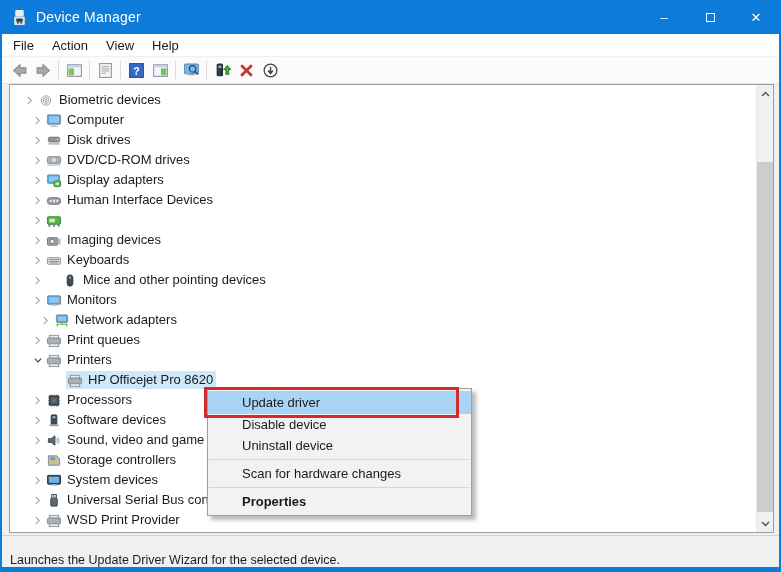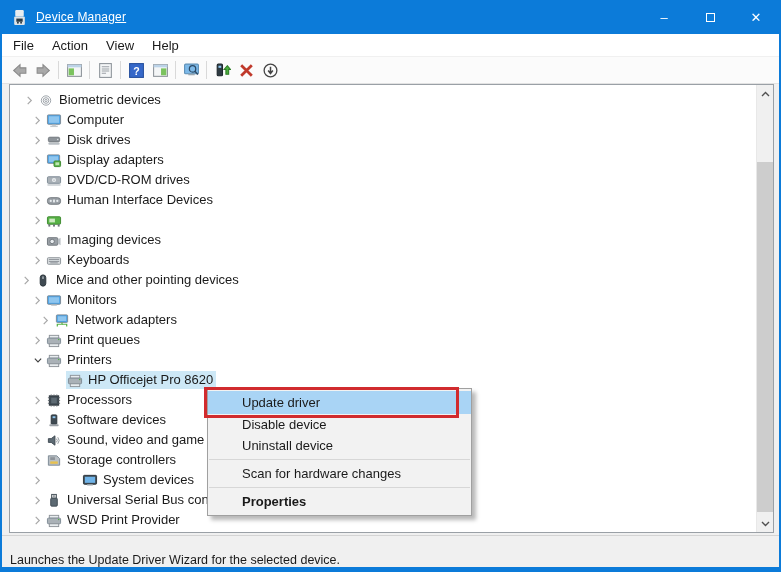--- a/index.html
+++ b/index.html
@@ -6,21 +6,21 @@
   html,body { margin:0; padding:0; }
   body { font-family:"Liberation Sans", sans-serif; background:#fff; }
   .window {
     position:relative; width:781px; height:572px; overflow:hidden;
     border-left:2px solid #0c7bd9; border-right:2px solid #0c7bd9; border-bottom:5px solid #0c7bd9;
     background:#f0f0f0;
   }
   
   .titlebar { position:absolute; left:0; top:0; right:0; height:34px; background:#0c7bd9; display:flex; align-items:center; color:#fff; }
   .app-icon { width:17px; height:17px; margin:0 8px 0 9px; flex:0 0 auto; }
-  .title-text { font-size:12px; letter-spacing:.2px;text-decoration:underline; }
+  .title-text { font-size:14px; letter-spacing:.2px; }
   .win-controls { margin-left:auto; display:flex; height:100%; }
   .win-btn { width:46px; height:100%; display:flex; align-items:center; justify-content:center; color:#fff; font-size:13px; cursor:default; }
   .max-box { width:9px; height:9px; border:1px solid #fff; display:inline-block; }
   
   .menubar { position:absolute; left:0; top:34px; right:0; height:23px; background:#fff; display:flex; align-items:center; border-bottom:1px solid #f0f0f0; }
   .menu-item { font-size:13px; color:#1a1a1a; padding:3px 9px; }
   .menu-item:first-child { padding-left:11px; }
   
   .toolbar { position:absolute; left:0; top:57px; right:0; height:27px; background:#fbfbfb; border-bottom:1px solid #e2e2e2; display:flex; align-items:center; padding-left:5px; }
   .tb-btn { width:24px; height:24px; display:flex; align-items:center; justify-content:center; }
@@ -206,42 +206,42 @@
             </span>
           </div>
           <div class="tree-row" style="padding-left: 20px;">
             <span class="chev">
               <svg width="9" height="9" viewBox="0 0 10 10">
                 <path d="M3 1 L7 5 L3 9" fill="none" stroke="#a8a8a8" stroke-width="1.3"></path>
               </svg>
             </span>
             <span class="row-core">
               <svg class="dev-icon" viewBox="0 0 16 16">
+                <rect x="1" y="4" width="14" height="7" rx="1" fill="#aab1b7" stroke="#7d8a94"></rect>
+                <circle cx="8" cy="7.5" r="2.2" fill="#e8ecef"></circle>
+                <circle cx="8" cy="7.5" r="0.7" fill="#8d9399"></circle>
+                <rect x="1" y="12" width="14" height="1.5" fill="#c3c9cd"></rect>
+              </svg>
+              <span class="row-label">DVD/CD-ROM drives</span>
+            </span>
+          </div>
+          <div class="tree-row" style="padding-left: 20px;">
+            <span class="chev">
+              <svg width="9" height="9" viewBox="0 0 10 10">
+                <path d="M3 1 L7 5 L3 9" fill="none" stroke="#a8a8a8" stroke-width="1.3"></path>
+              </svg>
+            </span>
+            <span class="row-core">
+              <svg class="dev-icon" viewBox="0 0 16 16">
                 <rect x="1" y="2" width="13" height="9" rx="1" fill="#4aa3e8" stroke="#7d8a94"></rect>
                 <rect x="2.5" y="3.5" width="10" height="6" fill="#8fc6ef"></rect>
                 <rect x="8" y="8.5" width="7" height="6" rx="1" fill="#58b247" stroke="#3c8a2e"></rect>
                 <rect x="9.5" y="10" width="4" height="3" fill="#bfe6b4"></rect>
               </svg>
               <span class="row-label">Display adapters</span>
-            </span>
-          </div>
-          <div class="tree-row" style="padding-left: 20px;">
-            <span class="chev">
-              <svg width="9" height="9" viewBox="0 0 10 10">
-                <path d="M3 1 L7 5 L3 9" fill="none" stroke="#a8a8a8" stroke-width="1.3"></path>
-              </svg>
-            </span>
-            <span class="row-core">
-              <svg class="dev-icon" viewBox="0 0 16 16">
-                <rect x="1" y="4" width="14" height="7" rx="1" fill="#aab1b7" stroke="#7d8a94"></rect>
-                <circle cx="8" cy="7.5" r="2.2" fill="#e8ecef"></circle>
-                <circle cx="8" cy="7.5" r="0.7" fill="#8d9399"></circle>
-                <rect x="1" y="12" width="14" height="1.5" fill="#c3c9cd"></rect>
-              </svg>
-              <span class="row-label">DVD/CD-ROM drives</span>
             </span>
           </div>
           <div class="tree-row" style="padding-left: 20px;">
             <span class="chev">
               <svg width="9" height="9" viewBox="0 0 10 10">
                 <path d="M3 1 L7 5 L3 9" fill="none" stroke="#a8a8a8" stroke-width="1.3"></path>
               </svg>
             </span>
             <span class="row-core">
               <svg class="dev-icon" viewBox="0 0 16 16">
@@ -293,21 +293,21 @@
             <span class="row-core">
               <svg class="dev-icon" viewBox="0 0 16 16">
                 <rect x="1" y="5" width="14" height="7" rx="1" fill="#d7dbde" stroke="#8d9399"></rect>
                 <rect x="2.5" y="6.5" width="11" height="1" fill="#8d9399"></rect>
                 <rect x="2.5" y="8.5" width="11" height="1" fill="#8d9399"></rect>
                 <rect x="4" y="10" width="8" height="1" fill="#8d9399"></rect>
               </svg>
               <span class="row-label">Keyboards</span>
             </span>
           </div>
-          <div class="tree-row" style="padding-left: 9px;">
+          <div class="tree-row" style="padding-left: 20px; gap: 16px;">
             <span class="chev">
               <svg width="9" height="9" viewBox="0 0 10 10">
                 <path d="M3 1 L7 5 L3 9" fill="none" stroke="#a8a8a8" stroke-width="1.3"></path>
               </svg>
             </span>
             <span class="row-core">
               <svg class="dev-icon" viewBox="0 0 16 16">
                 <rect x="5" y="2" width="6" height="12" rx="3" fill="#3f4a52" stroke="#2b343b"></rect>
                 <rect x="7.4" y="3.5" width="1.2" height="3" rx="0.6" fill="#cfd6da"></rect>
               </svg>
@@ -440,21 +440,21 @@
             </span>
             <span class="row-core">
               <svg class="dev-icon" viewBox="0 0 16 16">
                 <path d="M2 3 h9 l3 3 v7 h-12 z" fill="#b9bfc4" stroke="#7d8a94"></path>
                 <rect x="4" y="9" width="8" height="2.5" fill="#e8c14d"></rect>
                 <rect x="4" y="4.5" width="5" height="3" fill="#8d9399"></rect>
               </svg>
               <span class="row-label">Storage controllers</span>
             </span>
           </div>
-          <div class="tree-row" style="padding-left: 20px; gap: 36px;">
+          <div class="tree-row" style="padding-left: 20px;">
             <span class="chev">
               <svg width="9" height="9" viewBox="0 0 10 10">
                 <path d="M3 1 L7 5 L3 9" fill="none" stroke="#a8a8a8" stroke-width="1.3"></path>
               </svg>
             </span>
             <span class="row-core">
               <svg class="dev-icon" viewBox="0 0 16 16">
                 <rect x="1" y="2.5" width="14" height="9.5" rx="1" fill="#3f4a52" stroke="#2b343b"></rect>
                 <rect x="2.5" y="4" width="11" height="6.5" fill="#6fb3e8"></rect>
                 <rect x="5" y="12" width="6" height="1.5" fill="#aeb6bc"></rect>

